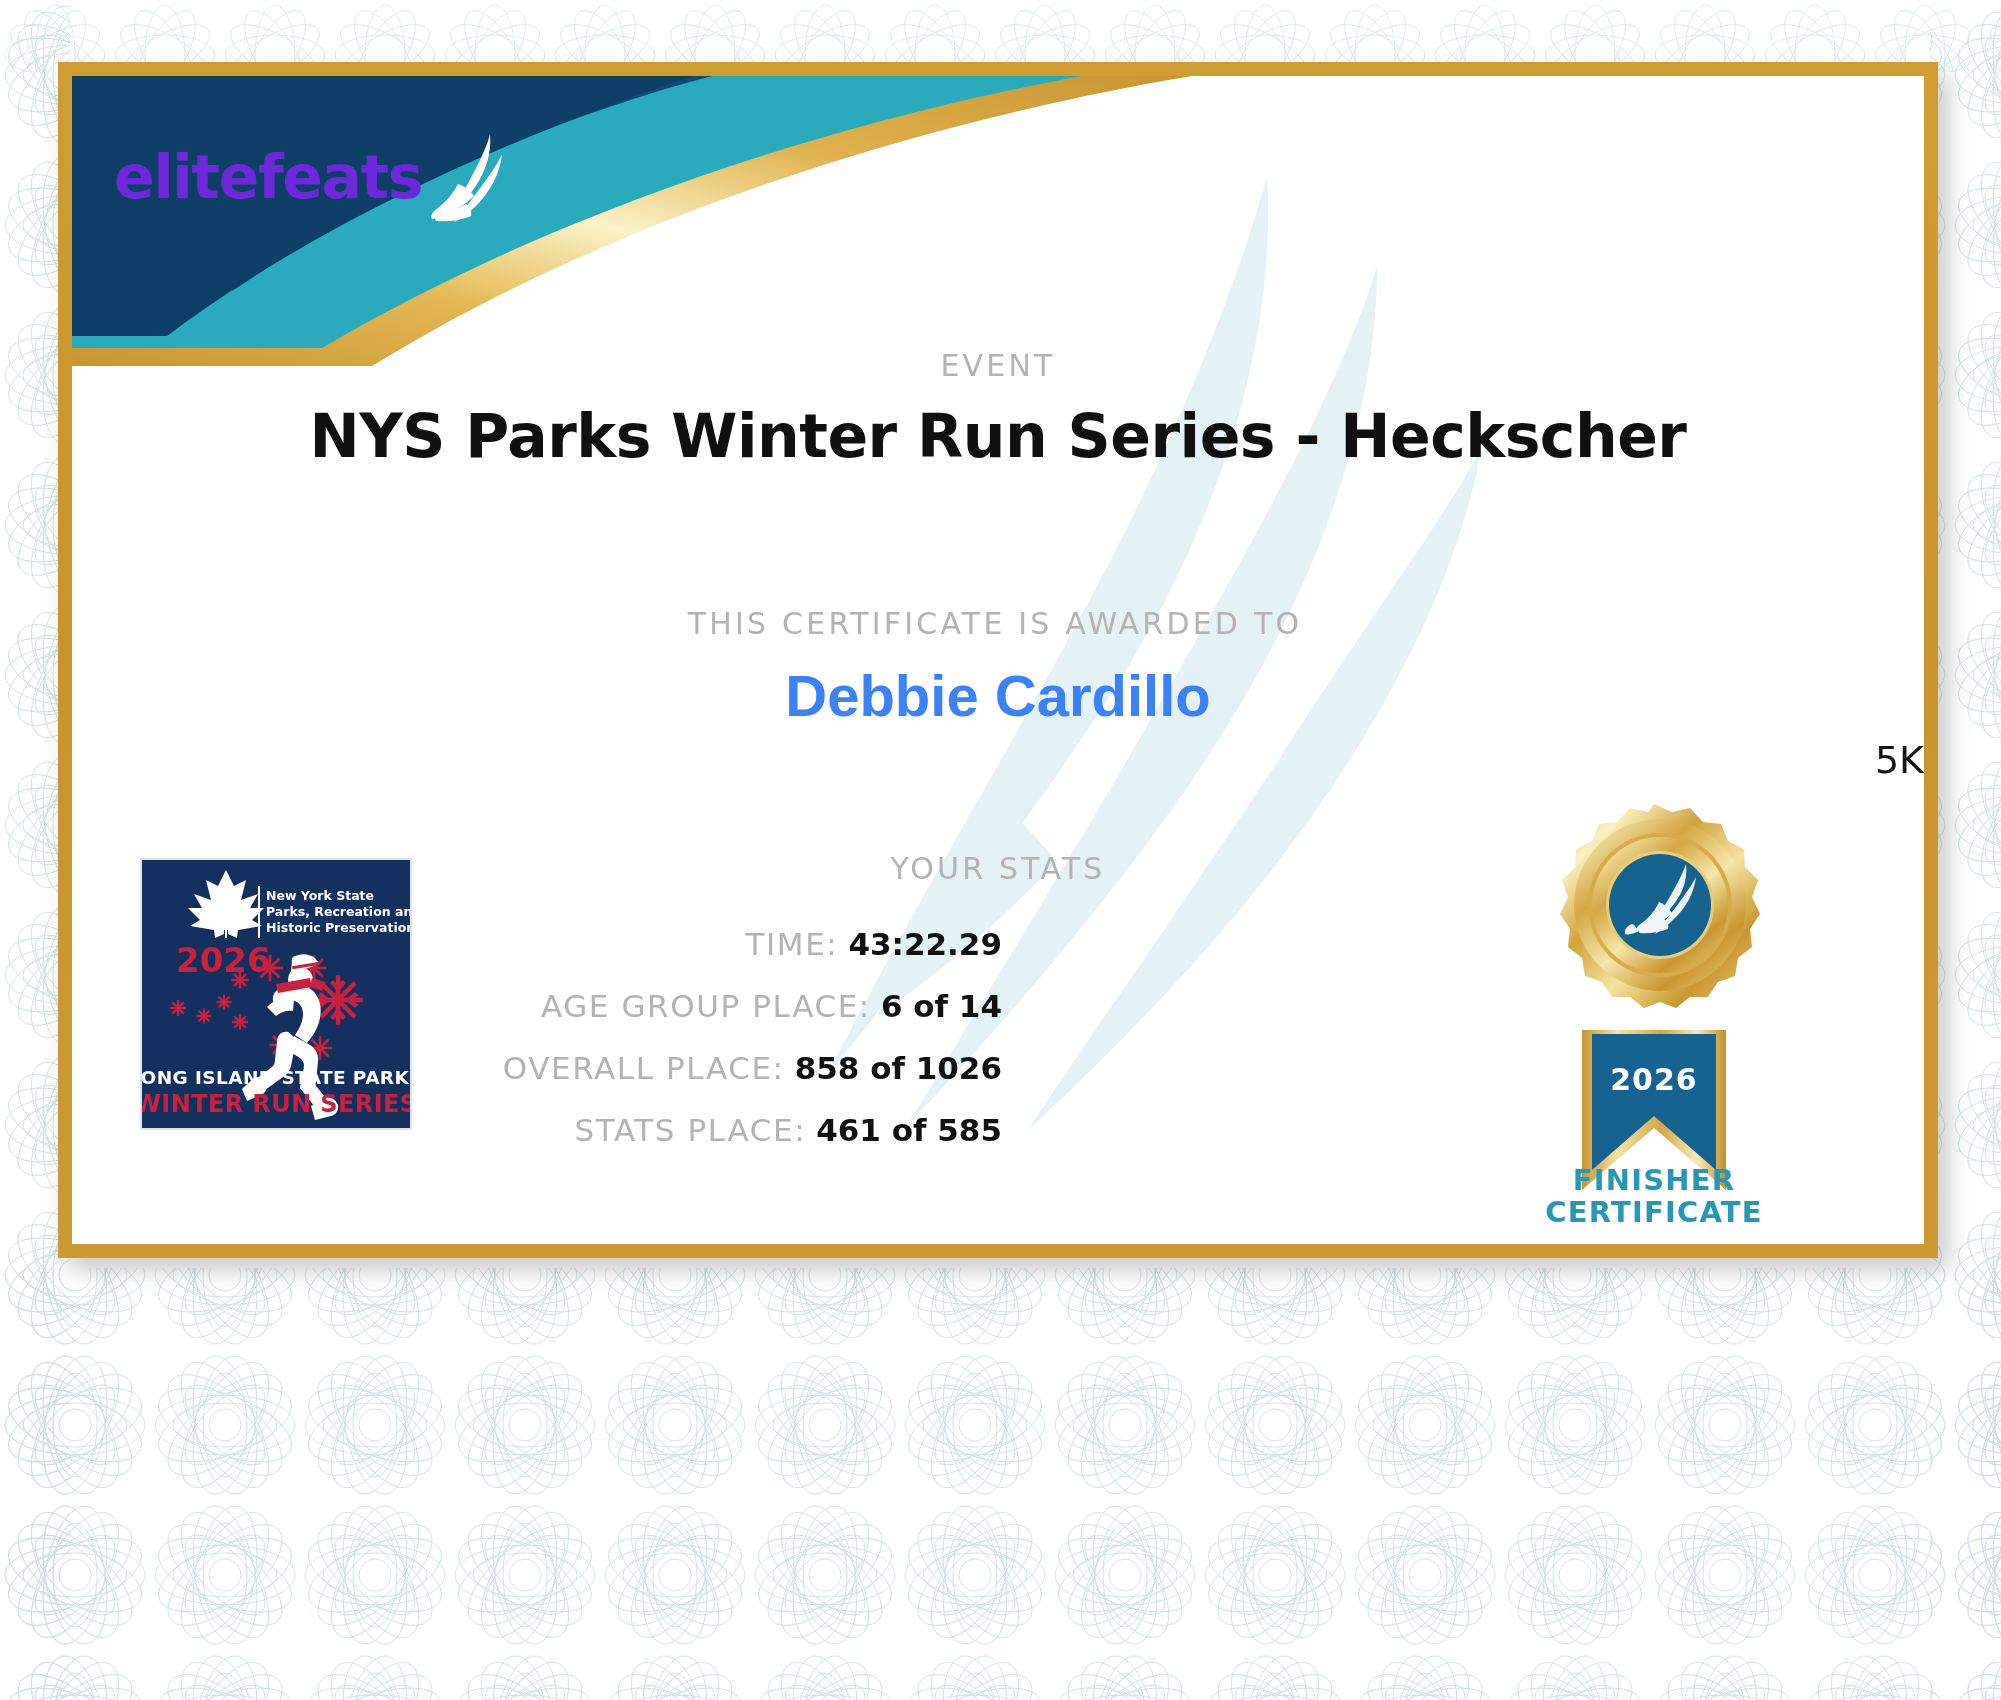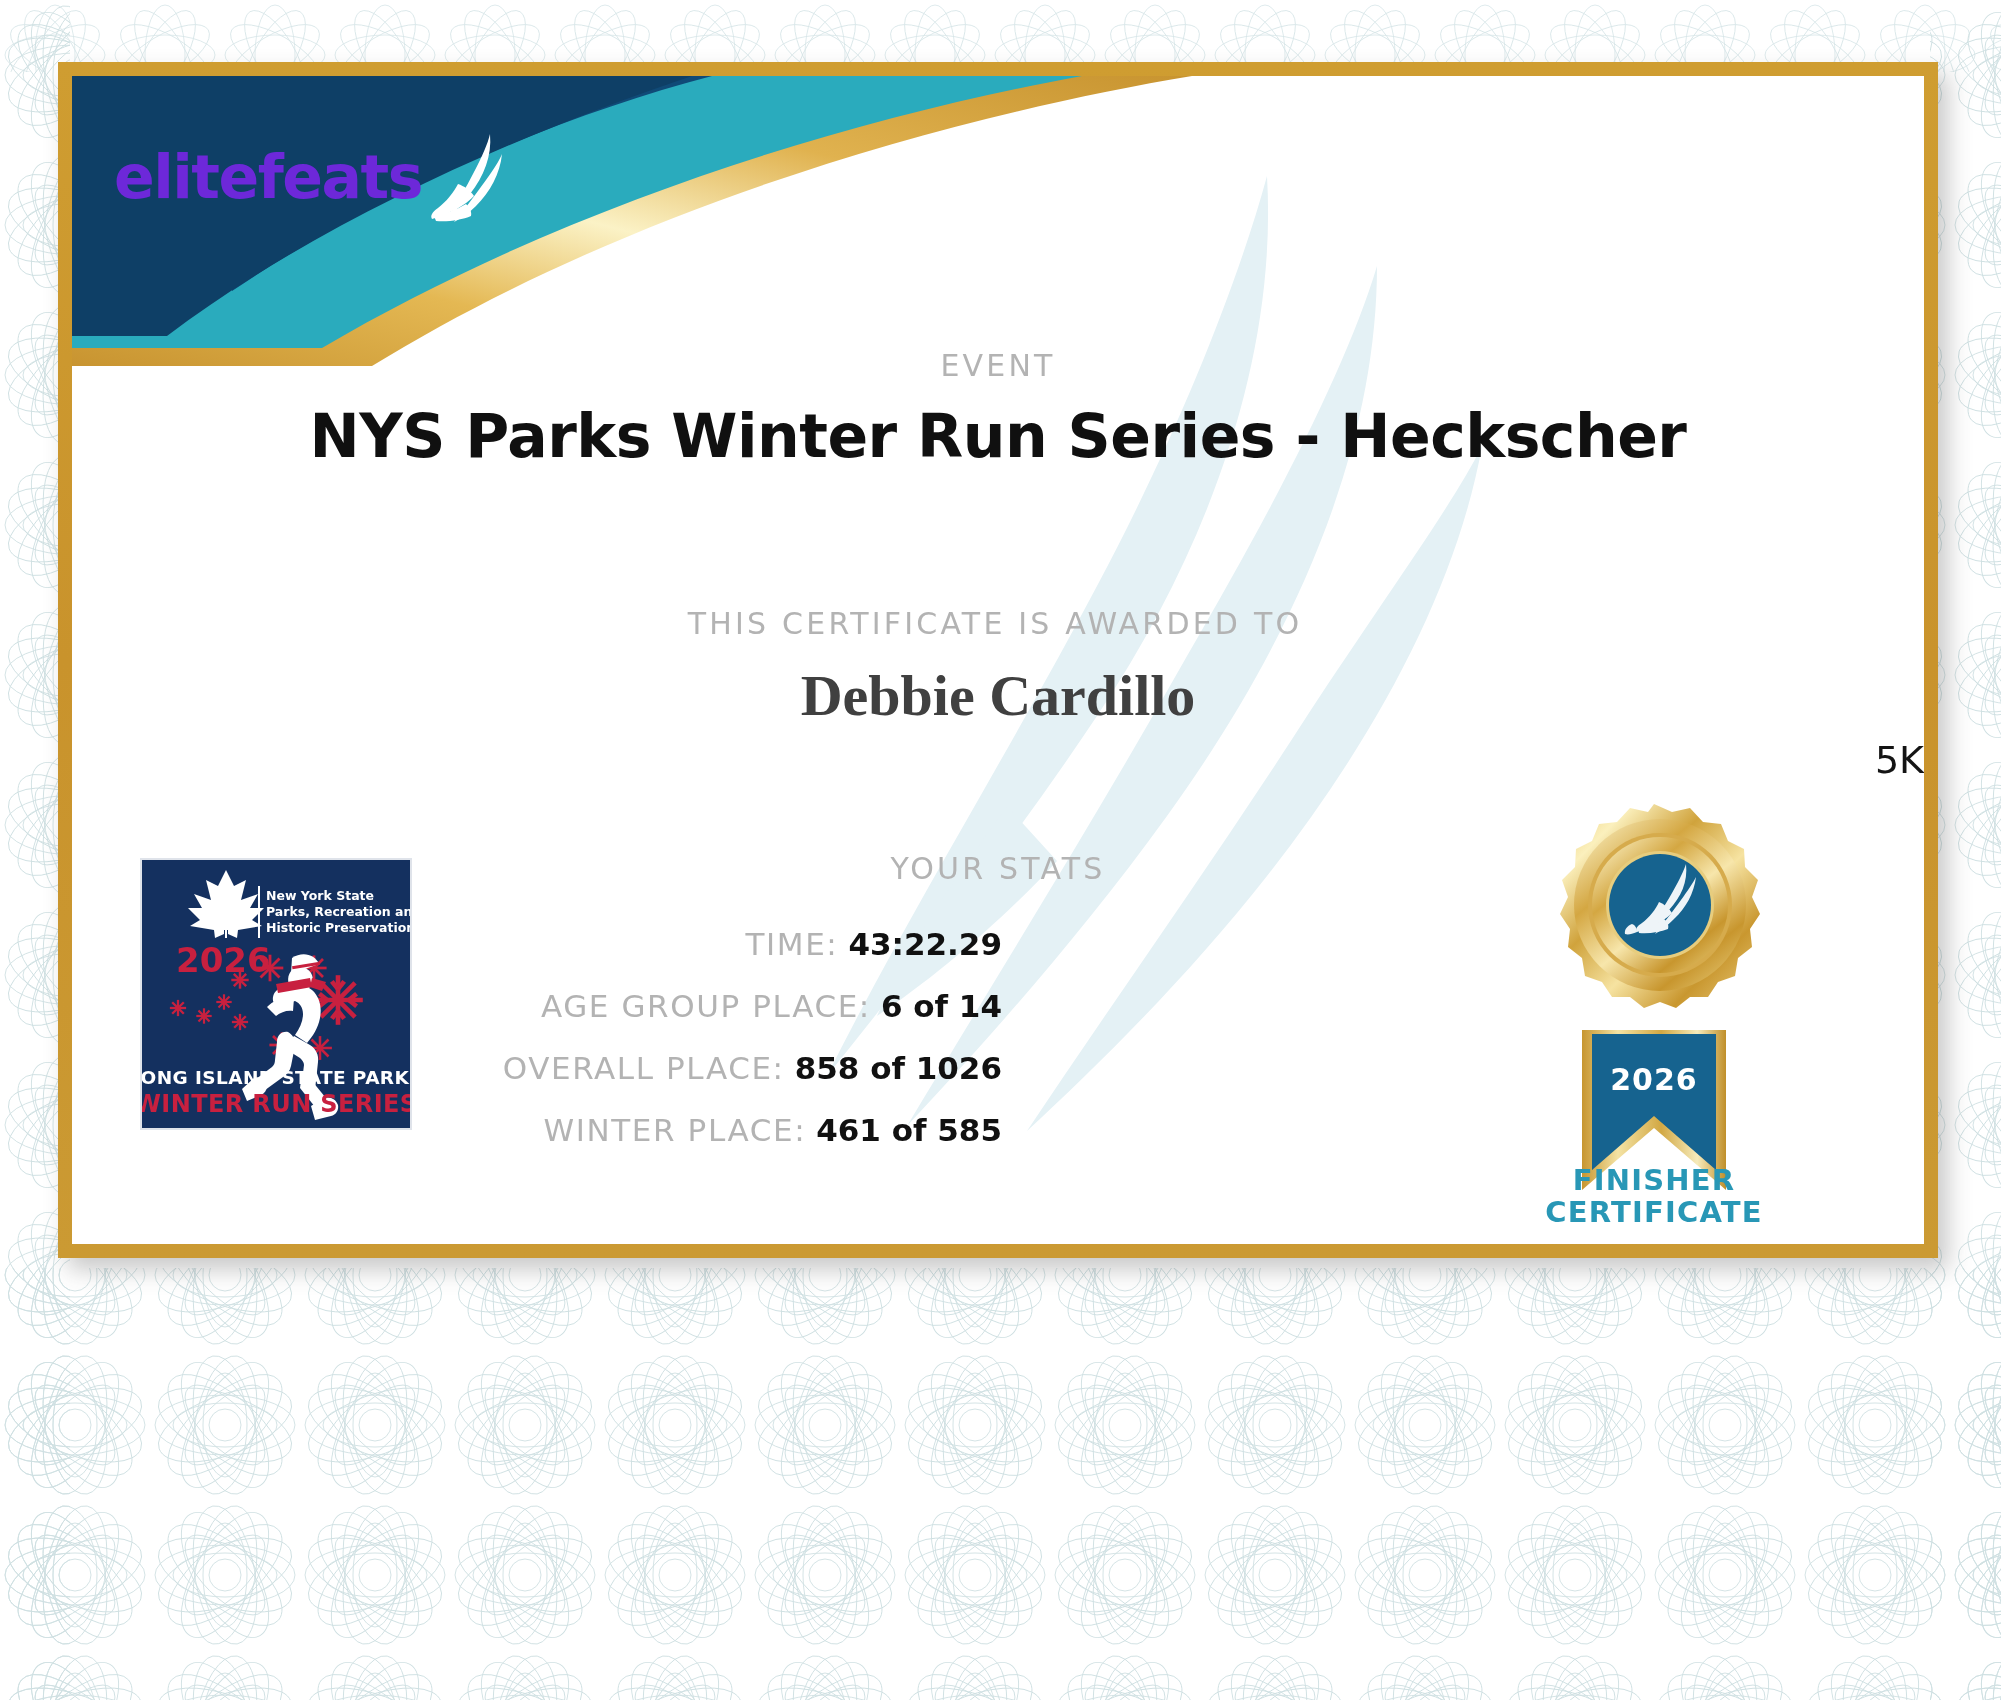--- a/index.html
+++ b/index.html
@@ -117,25 +117,25 @@
   #awarded-label {
     position: absolute;
     left: 0; right: 6px;
     top: 530px;
   }
   #recipient-name {
     position: absolute;
     left: 0; right: 0;
     top: 586px;
     text-align: center;
-    color: #404040;
+    color: #3b82f6;
     font-size: 58px;
     font-weight: 700;
     letter-spacing: 0px;
-    font-family: Liberation Serif, serif;
+    font-family: Liberation Sans, sans-serif;
   }
   #distance {
     position: absolute;
     left: 0; right: 0;
     top: 662px;
     text-align: right;
     color: #141414;
     font-size: 38px;
     font-weight: 400;
     font-family: "DejaVu Sans", sans-serif;
@@ -308,21 +308,21 @@
         </div>
         <div class="stat-row">
           <span class="stat-key">AGE GROUP PLACE:</span>
           <span class="stat-val">6 of 14</span>
         </div>
         <div class="stat-row">
           <span class="stat-key">OVERALL PLACE:</span>
           <span class="stat-val">858 of 1026</span>
         </div>
         <div class="stat-row">
-          <span class="stat-key">WINTER PLACE:</span>
+          <span class="stat-key">STATS PLACE:</span>
           <span class="stat-val">461 of 585</span>
         </div>
       </div>
 
       <div id="event-logo">
         <svg width="268" height="268" viewBox="0 0 268 268" xmlns="http://www.w3.org/2000/svg">
           <rect x="0" y="0" width="268" height="268" fill="#14305f"></rect>
 
           <g fill="#ffffff">
             <path d="M84 10 L92 26 L104 20 L99 40 L116 34 L108 48 L122 48 L110 60 L120 66 L96 70 L95 78 L86 74 L86 70 L82 70 L82 74 L73 78 L72 70 L48 66 L58 60 L46 48 L60 48 L52 34 L69 40 L64 20 L76 26 Z"></path>

